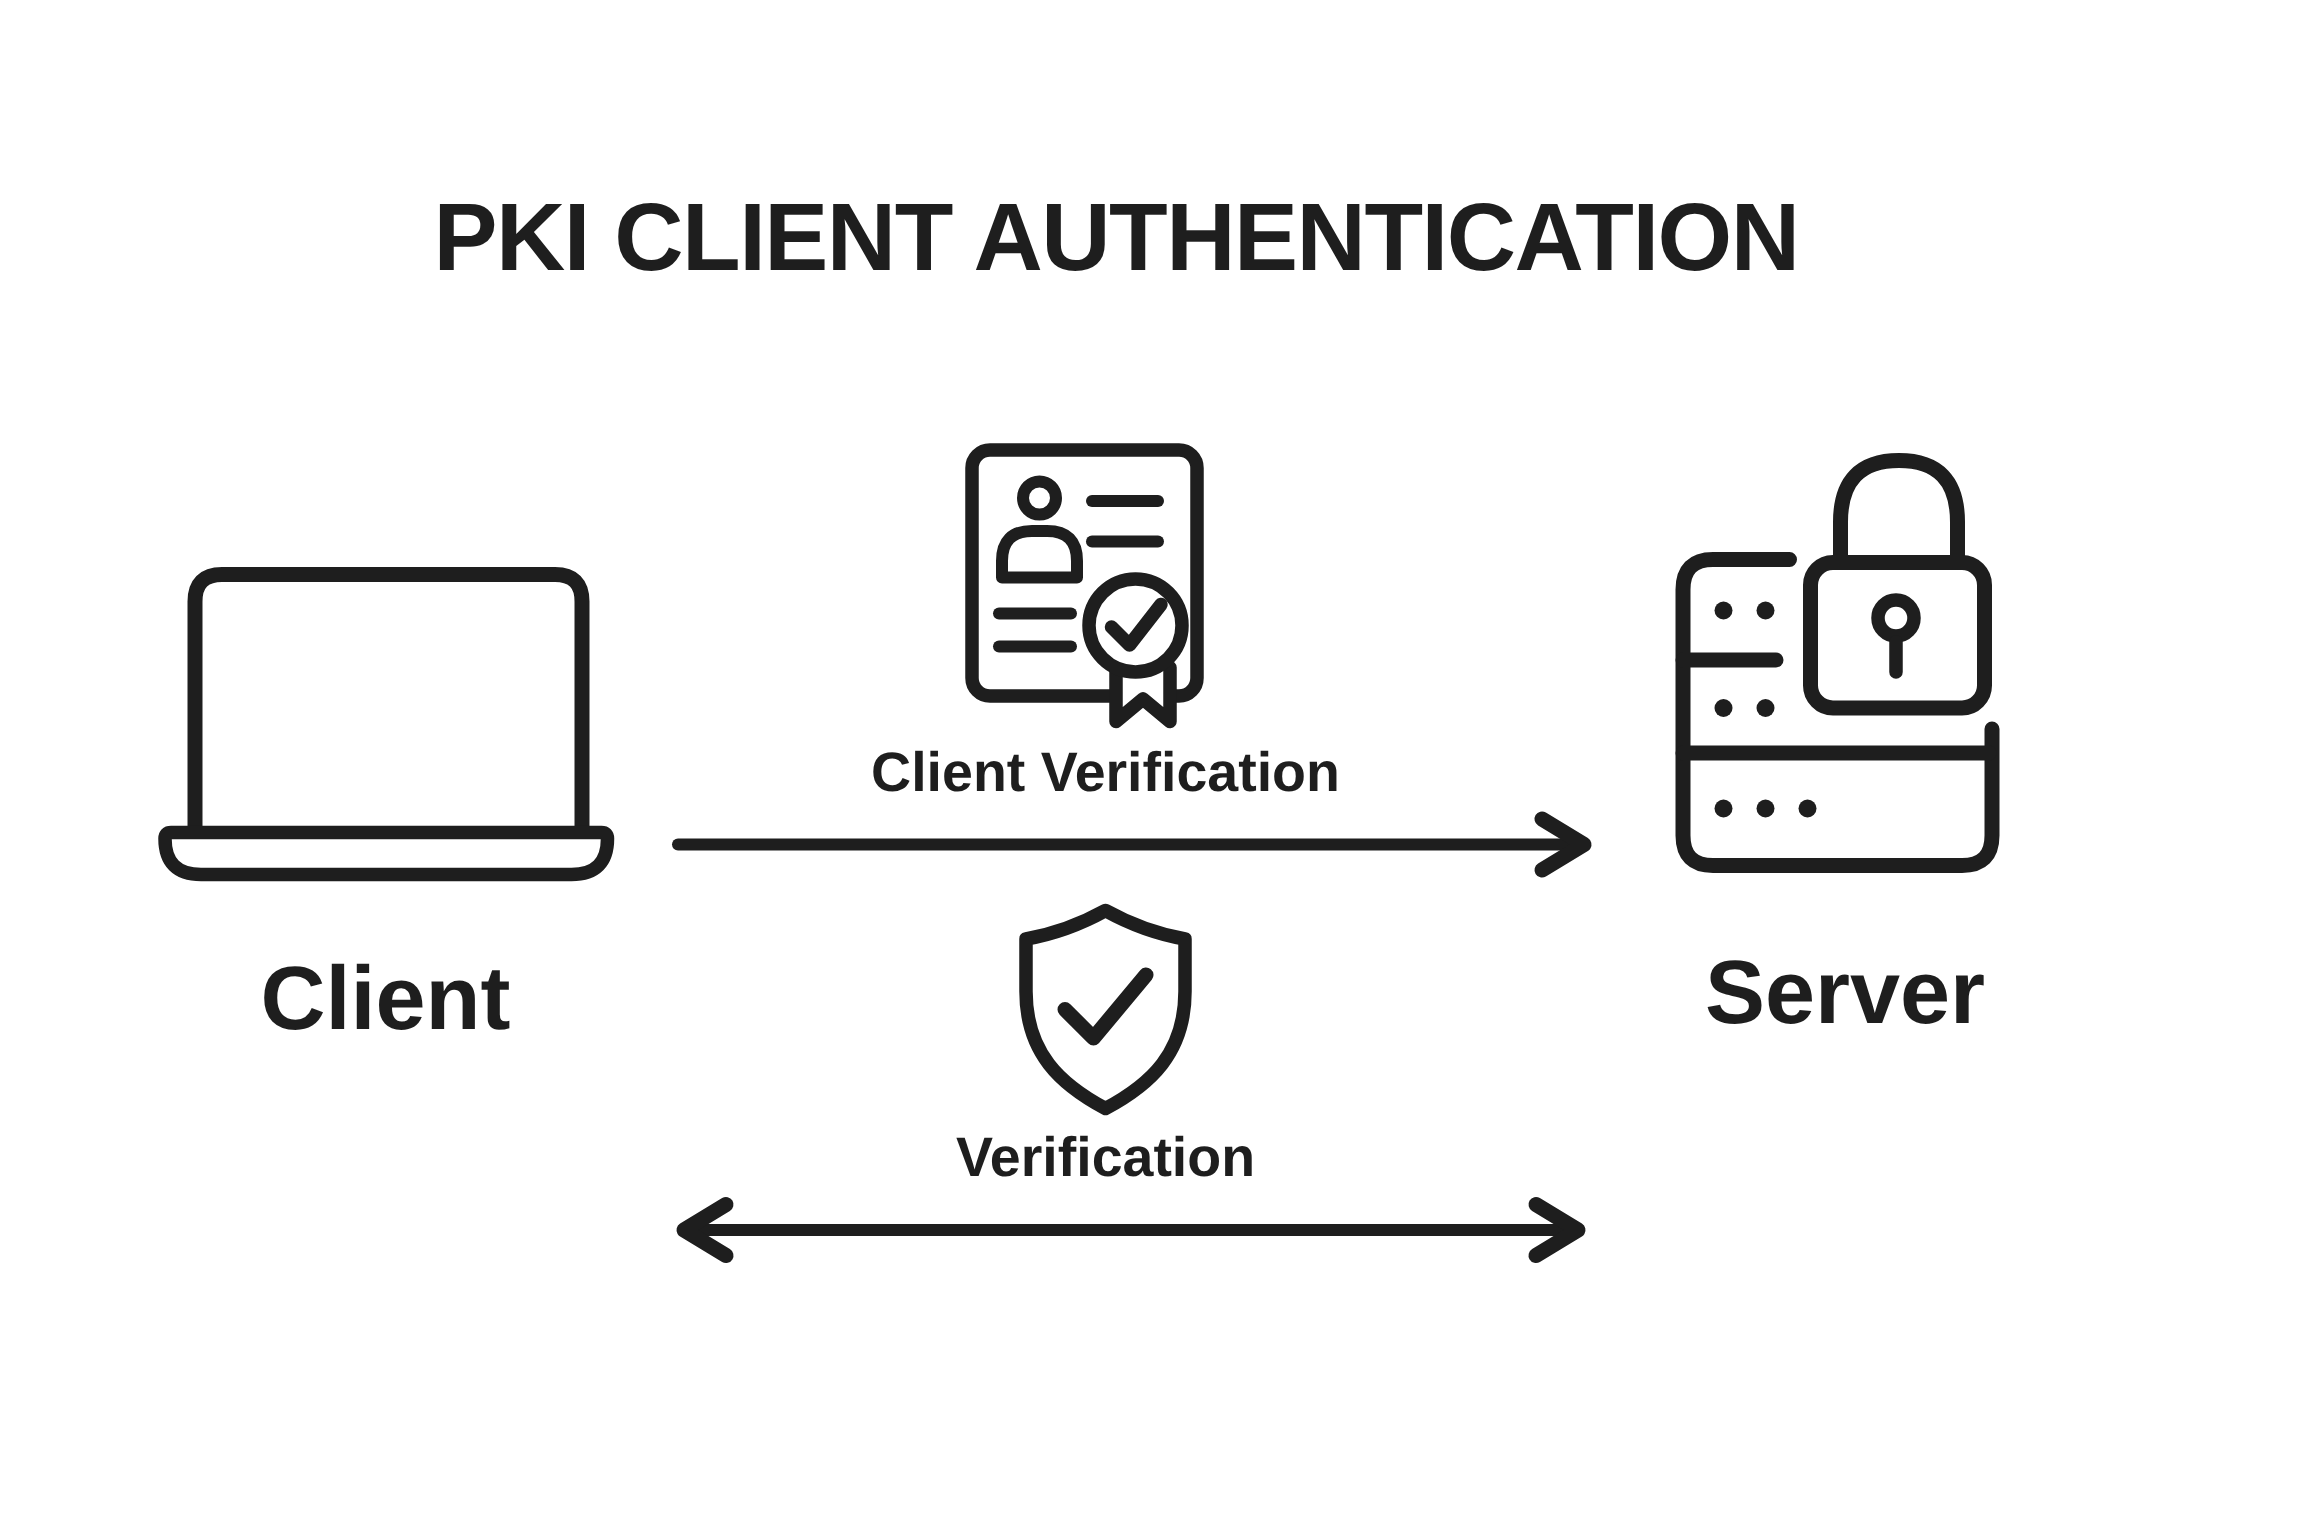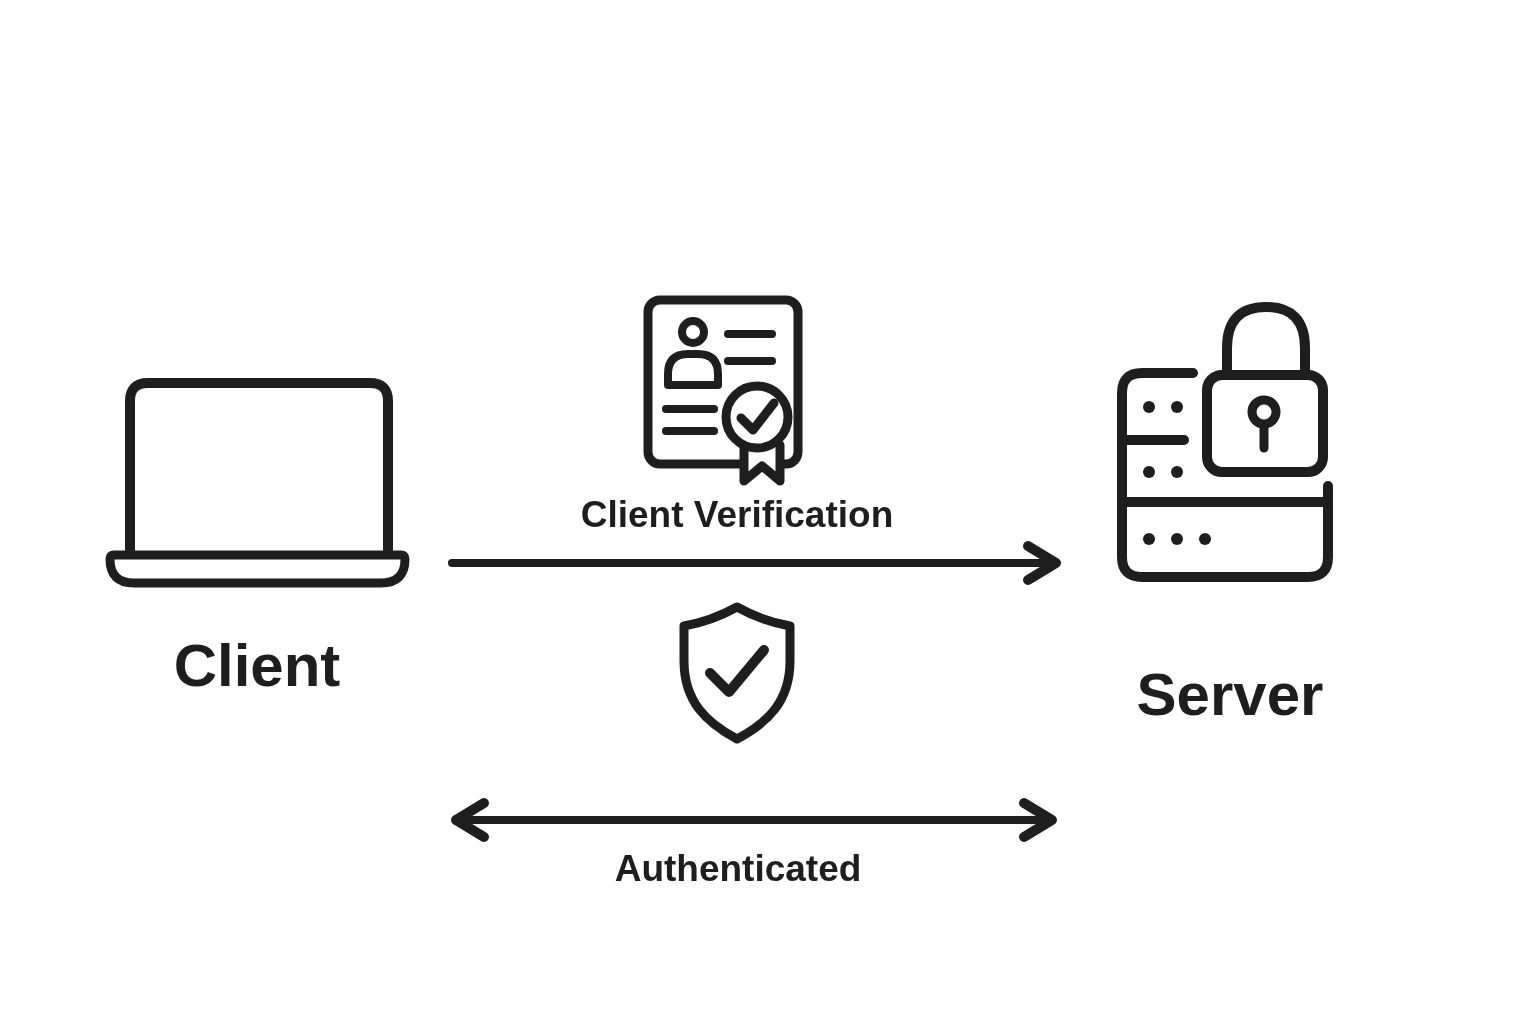--- a/index.html
+++ b/index.html
@@ -31,20 +31,21 @@
     font-size: 37px; font-weight: 600;
     line-height: 1.1; white-space: nowrap;
   }
   svg { display: block; }
 </style>
 </head>
 <body>
 
 <div class="canvas">
 
+  <div class="abs title">PKI CLIENT AUTHENTICATION</div>
 
   <div>
     <svg class="abs" style="left:100px; top:370px;" width="315" height="225" viewBox="100 370 315 225">
       <path d="M 130 560 V 401 Q 130 383 148 383 H 370 Q 388 383 388 401 V 560" fill="none" stroke="#1e1e1e" stroke-width="10" stroke-linecap="round" stroke-linejoin="round"></path>
       <path d="M 114 555 H 401 Q 405 555 405 559 Q 405 583 381 583 H 134 Q 110 583 110 559 Q 110 555 114 555 Z" fill="#ffffff" stroke="#1e1e1e" stroke-width="9" stroke-linejoin="round"></path>
     </svg>
     <div class="abs node-label" style="left:257px; top:636px;">Client</div>
   </div>
 
   <svg class="abs" style="left:640px; top:290px;" width="170" height="205" viewBox="640 290 170 205">
@@ -63,43 +64,43 @@
   <div class="abs flow-label" style="left:737px; top:495px;">Client Verification</div>
   <svg class="abs" style="left:440px; top:538px;" width="630" height="50" viewBox="440 538 630 50">
     <line x1="452" y1="563" x2="1050" y2="563" stroke="#1e1e1e" stroke-width="8" stroke-linecap="round"></line>
     <path d="M 1028 546 L 1056 563 L 1028 580" fill="none" stroke="#1e1e1e" stroke-width="10" stroke-linecap="round" stroke-linejoin="round"></path>
   </svg>
 
   <svg class="abs" style="left:670px; top:596px;" width="140" height="152" viewBox="670 596 140 152">
     <path d="M 737 607 C 719 617 701 623 684 626 L 684 661 C 684 702 707 723 737 739 C 767 723 790 702 790 661 L 790 626 C 773 623 755 617 737 607 Z" fill="none" stroke="#1e1e1e" stroke-width="9" stroke-linejoin="round"></path>
     <path d="M 710 673 L 729 692 L 764 650" fill="none" stroke="#1e1e1e" stroke-width="10" stroke-linecap="round" stroke-linejoin="round"></path>
   </svg>
+  <div class="abs flow-label" style="left:737px; top:752px;">Verification</div>
 
   <svg class="abs" style="left:440px; top:795px;" width="630" height="50" viewBox="440 795 630 50">
     <line x1="462" y1="820" x2="1046" y2="820" stroke="#1e1e1e" stroke-width="8" stroke-linecap="round"></line>
     <path d="M 484 803 L 456 820 L 484 837" fill="none" stroke="#1e1e1e" stroke-width="10" stroke-linecap="round" stroke-linejoin="round"></path>
     <path d="M 1024 803 L 1052 820 L 1024 837" fill="none" stroke="#1e1e1e" stroke-width="10" stroke-linecap="round" stroke-linejoin="round"></path>
   </svg>
-  <div class="abs flow-label" style="left:738px; top:849px;">Authenticated</div>
 
   <div>
     <svg class="abs" style="left:1115px; top:295px;" width="225" height="290" viewBox="1115 295 225 290">
 
       <path d="M 1193 373 H 1142 Q 1122 373 1122 393 V 557 Q 1122 577 1142 577 H 1308 Q 1328 577 1328 557 V 486" fill="none" stroke="#1e1e1e" stroke-width="10" stroke-linecap="round" stroke-linejoin="round"></path>
       <line x1="1122" y1="440" x2="1184" y2="440" stroke="#1e1e1e" stroke-width="10" stroke-linecap="round"></line>
       <line x1="1122" y1="502" x2="1326" y2="502" stroke="#1e1e1e" stroke-width="10" stroke-linecap="round"></line>
       <circle cx="1149" cy="407" r="6" fill="#1e1e1e"></circle>
       <circle cx="1177" cy="407" r="6" fill="#1e1e1e"></circle>
       <circle cx="1149" cy="472" r="6" fill="#1e1e1e"></circle>
       <circle cx="1177" cy="472" r="6" fill="#1e1e1e"></circle>
       <circle cx="1149" cy="539" r="6" fill="#1e1e1e"></circle>
       <circle cx="1177" cy="539" r="6" fill="#1e1e1e"></circle>
       <circle cx="1205" cy="539" r="6" fill="#1e1e1e"></circle>
 
       <path d="M 1227 378 V 348 Q 1227 307 1266 307 Q 1305 307 1305 348 V 378" fill="none" stroke="#1e1e1e" stroke-width="10" stroke-linecap="round"></path>
       <rect x="1207" y="375" width="116" height="97" rx="15" fill="#ffffff" stroke="#1e1e1e" stroke-width="10"></rect>
       <circle cx="1264" cy="412" r="12" fill="none" stroke="#1e1e1e" stroke-width="9"></circle>
       <line x1="1264" y1="428" x2="1264" y2="448" stroke="#1e1e1e" stroke-width="9" stroke-linecap="round"></line>
     </svg>
-    <div class="abs node-label" style="left:1230px; top:665px;">Server</div>
+    <div class="abs node-label" style="left:1230px; top:632px;">Server</div>
   </div>
 
 </div>
 
 </body></html>

